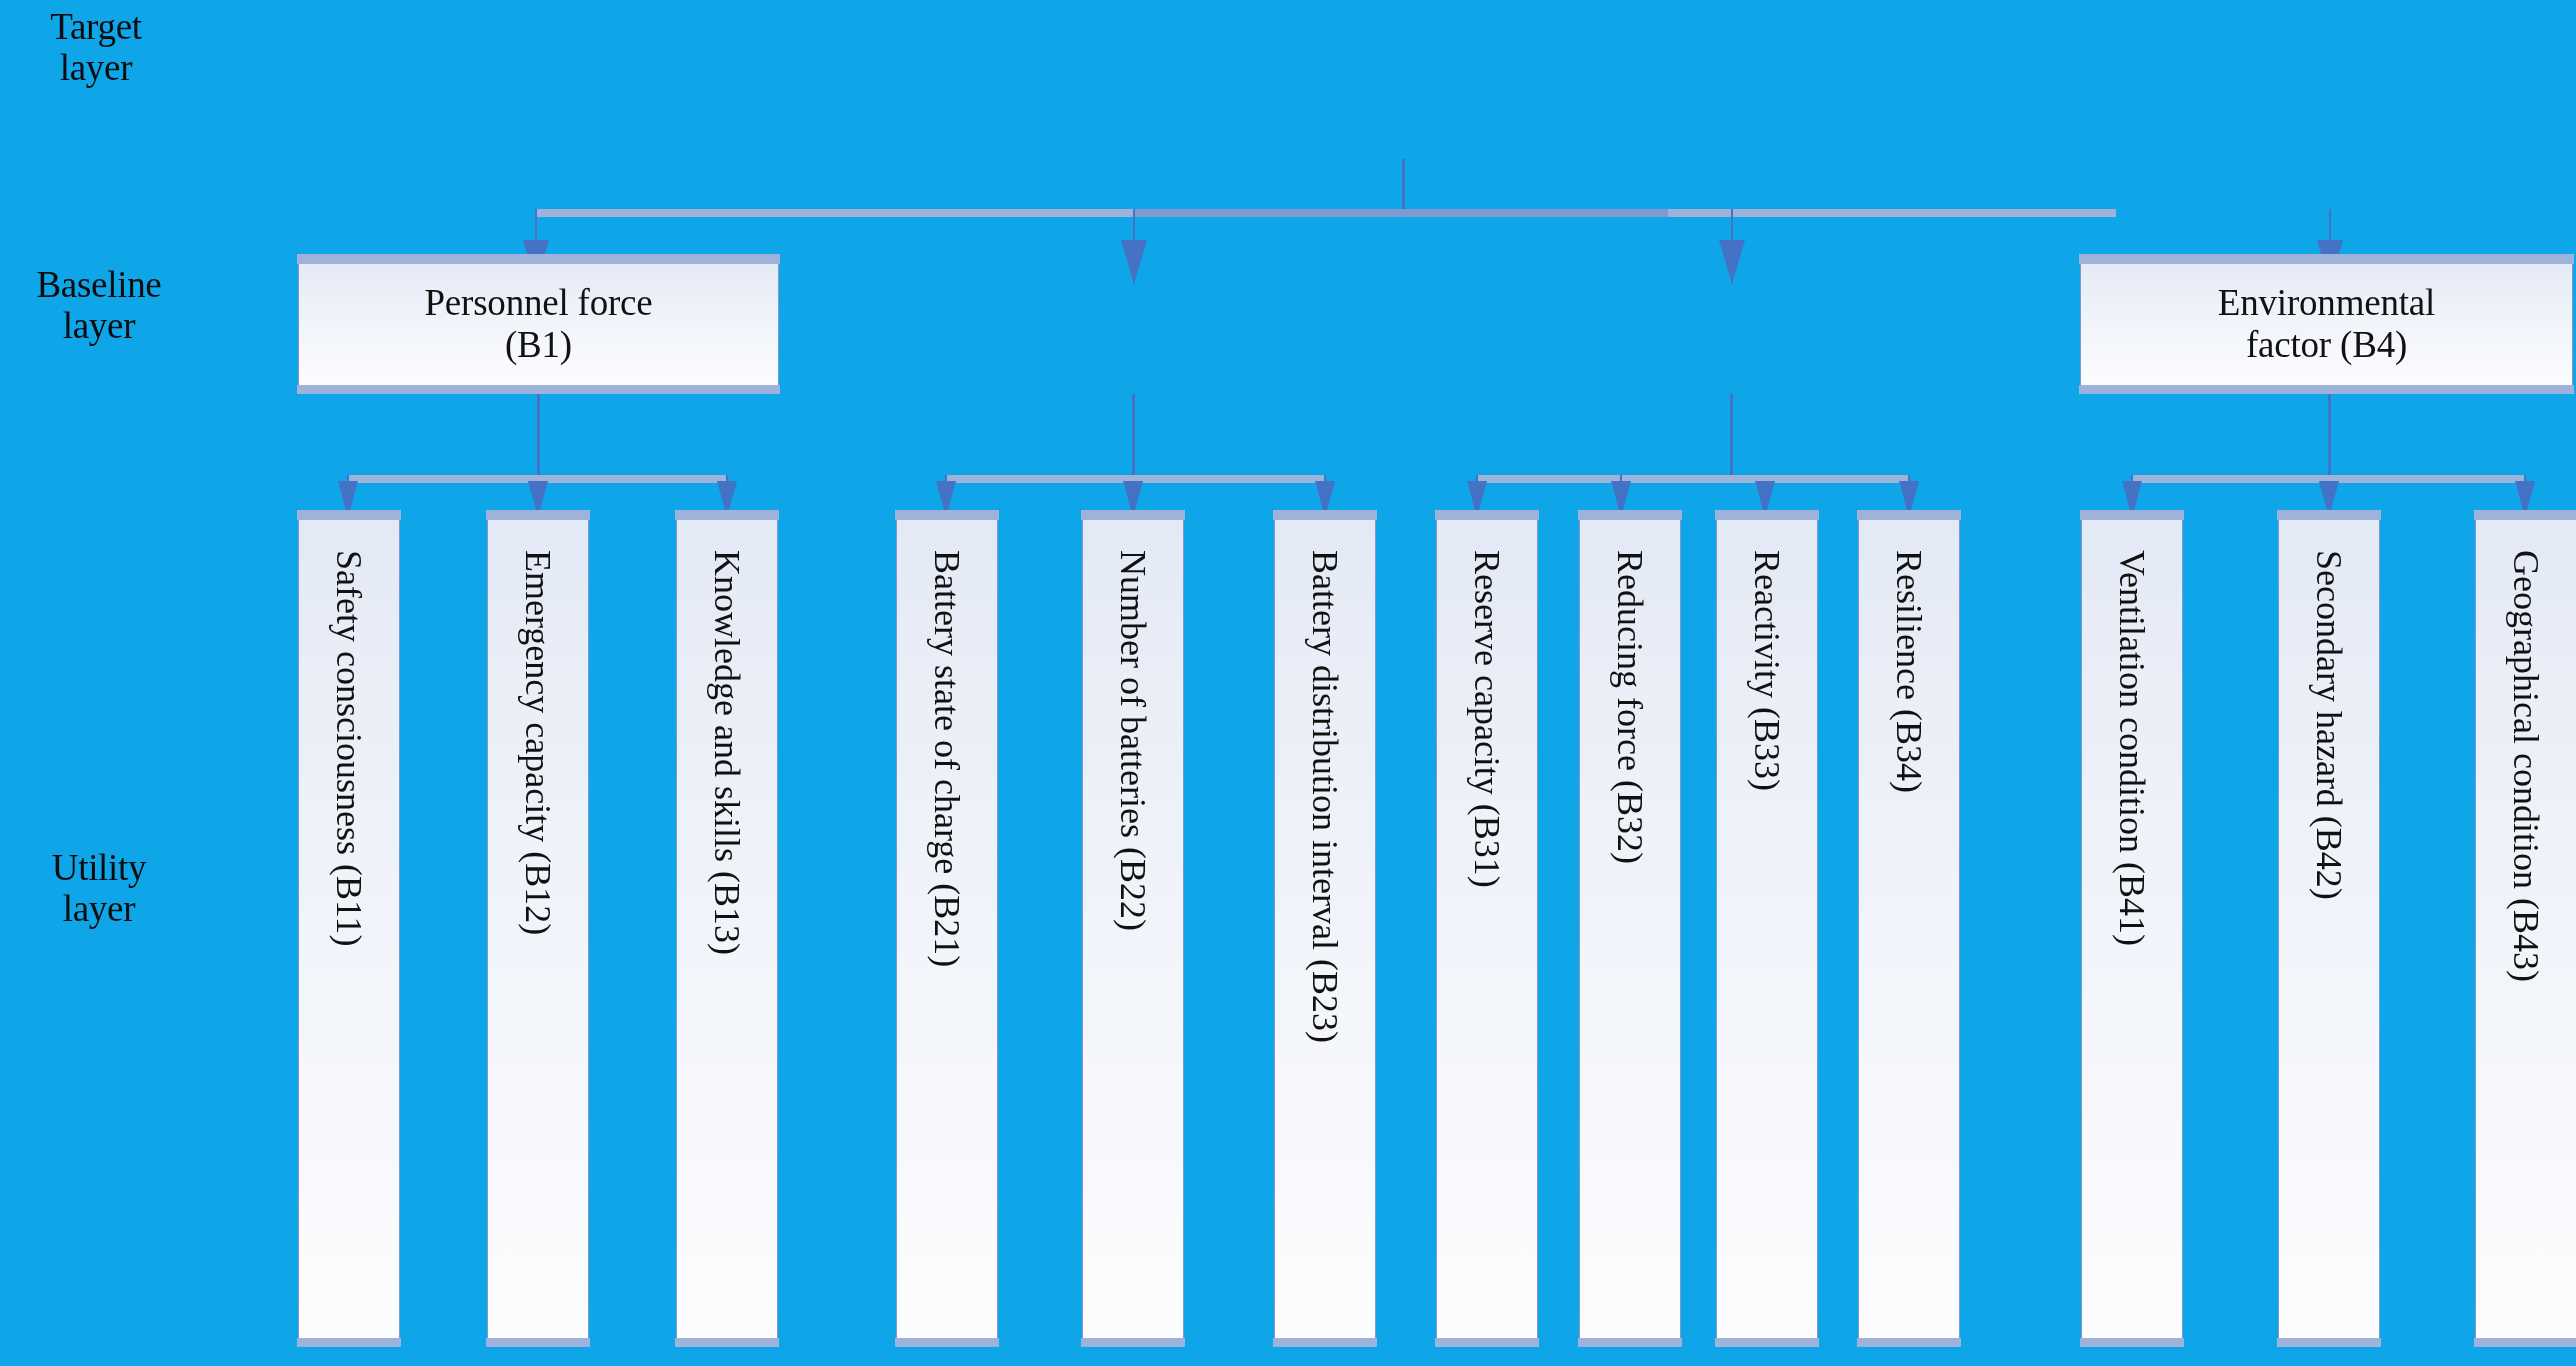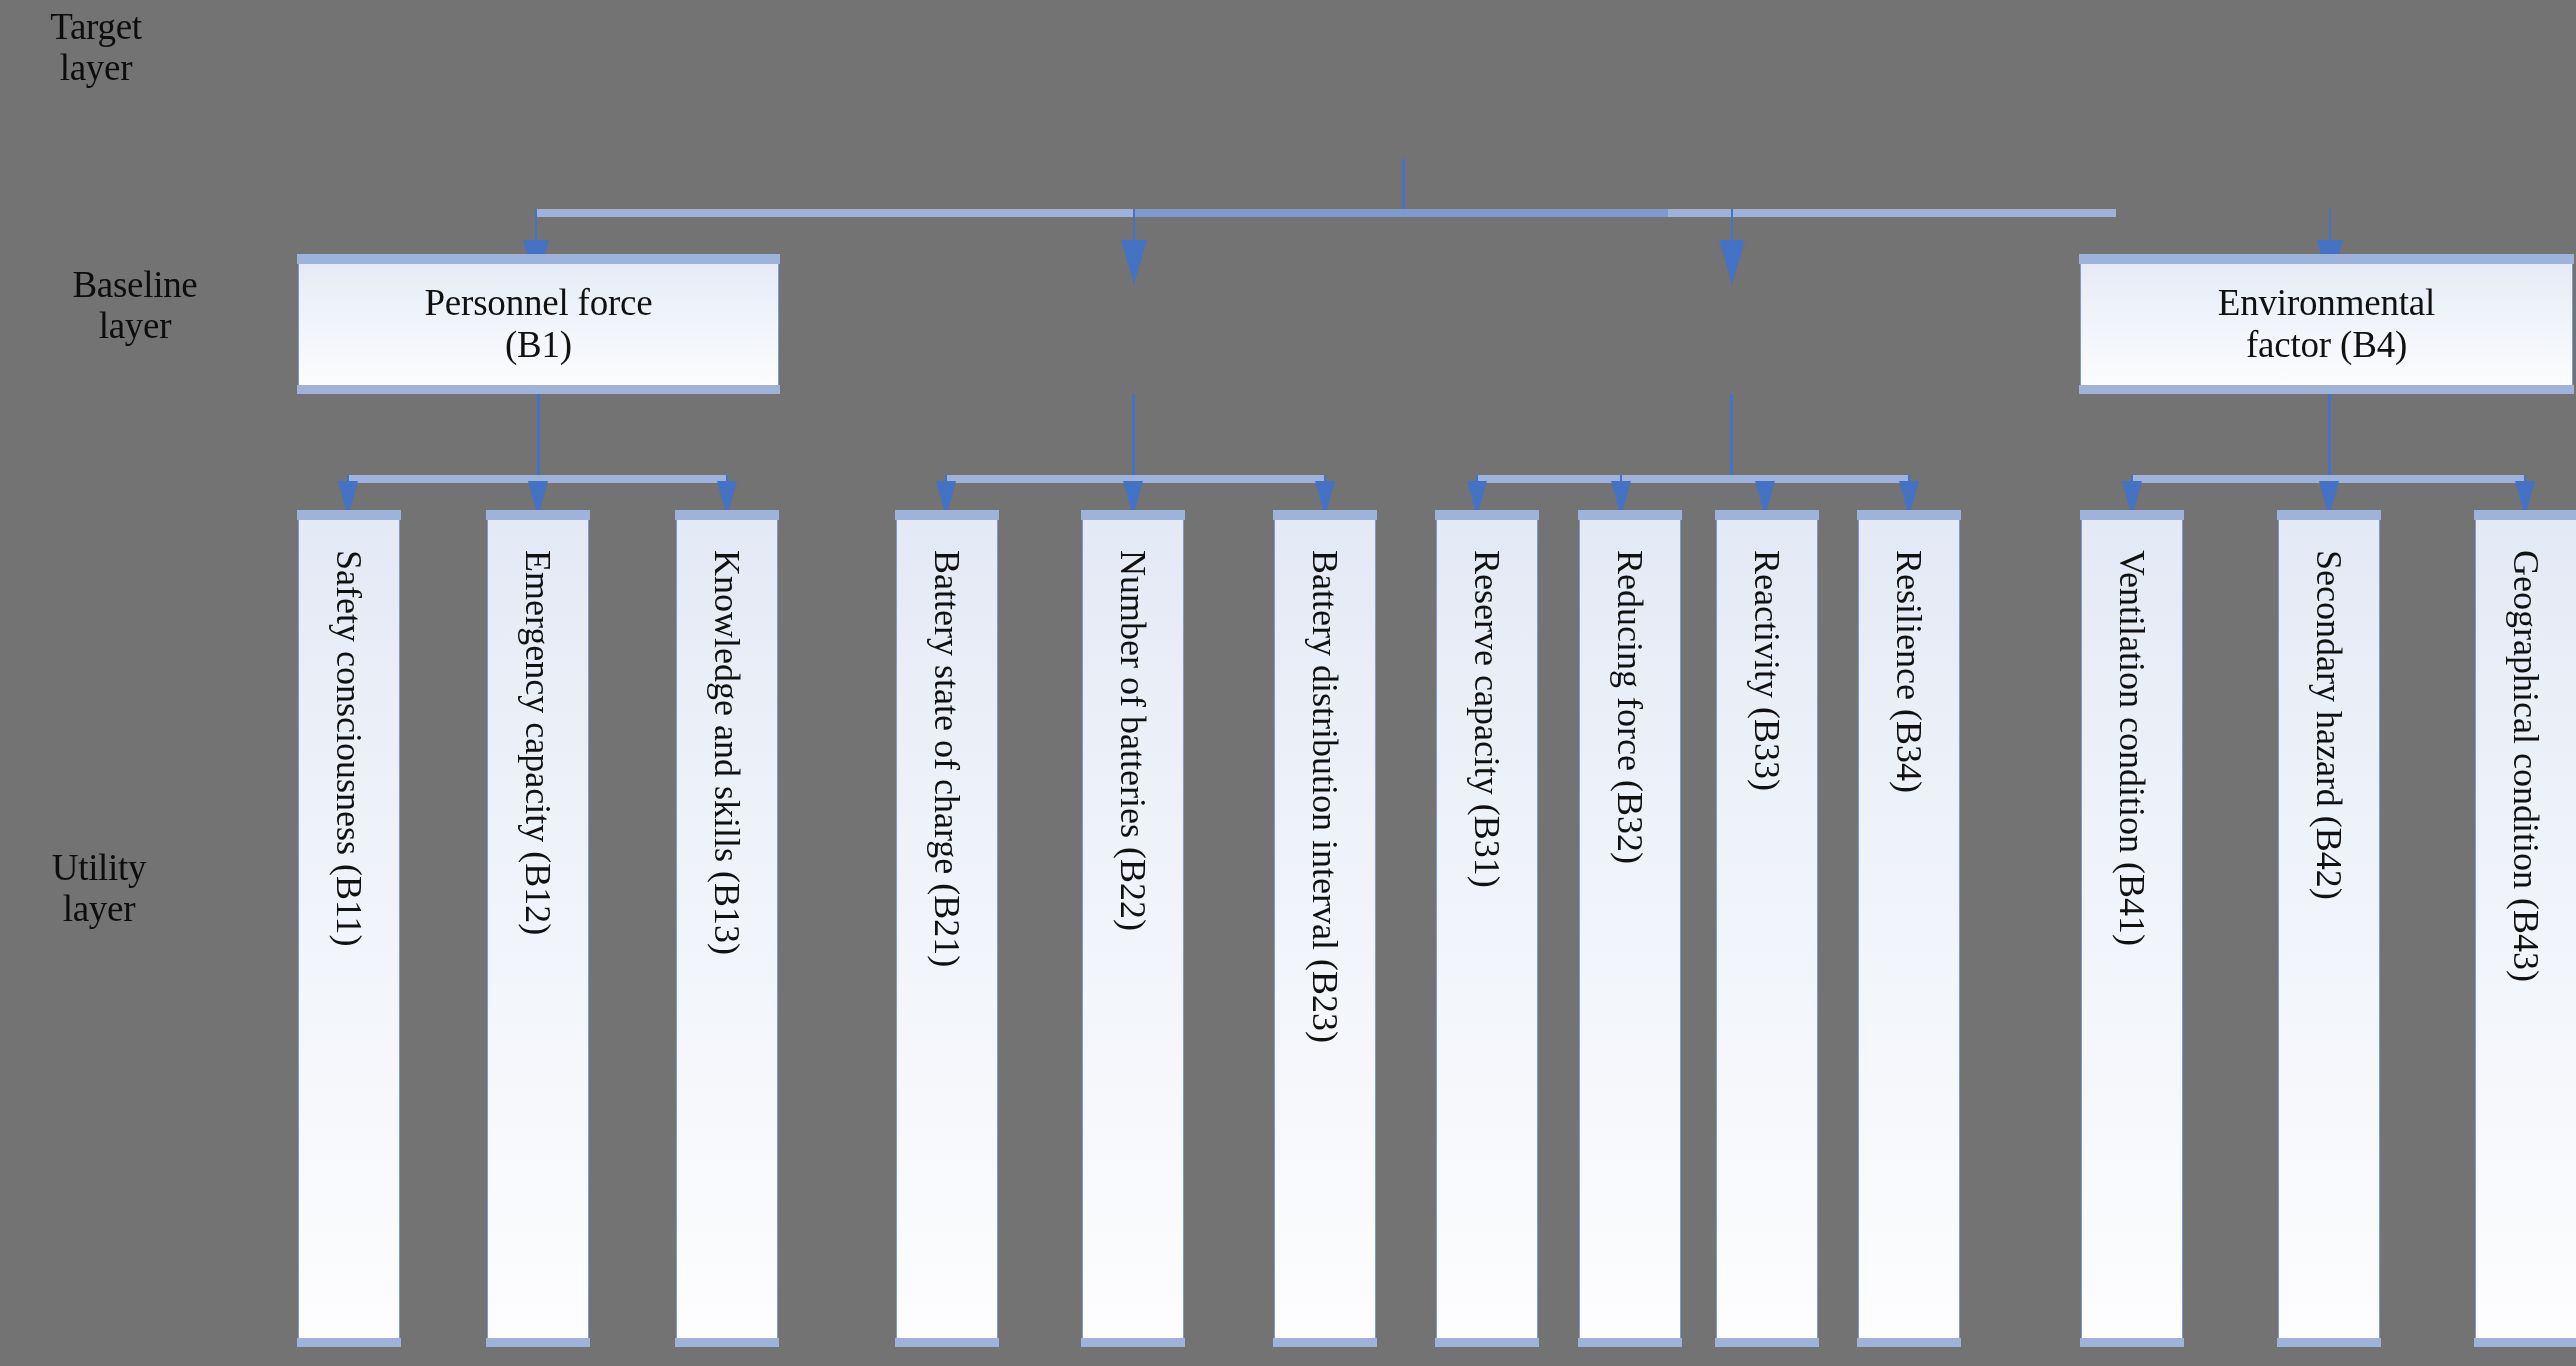--- a/index.html
+++ b/index.html
@@ -4,21 +4,21 @@
 <style>
   html,body{margin:0;padding:0;background:#ffffff;}
   body{
     font-family:"Liberation Serif","DejaVu Serif",serif;
     color:#000;
   }
   #canvas{
     position:relative;
     width:2576px;
     height:1367px;
-    background:#737373;
+    background:#0ea5e9;
     overflow:hidden;
   }
 
   
   .layer-label{
     position:absolute;
     text-align:center;
     font-size:37px;
     line-height:1.12;
     color:#0d0d0d;
@@ -96,21 +96,21 @@
   .tick{ position:absolute; background:#4472c4; width:2.4px; }
 </style>
 </head>
 <body>
 
 <div id="canvas">
 
   <div class="layer-label" style="left:6px;top:6px;width:180px;">Target
 layer</div>
 
-  <div class="layer-label" style="left:0px;top:264px;width:198px;padding-left:36px;">Baseline
+  <div class="layer-label" style="left:0px;top:264px;width:198px;">Baseline
 layer</div>
 
   <div class="layer-label" style="left:6px;top:847px;width:186px;">Utility
 layer</div>
 
 
   <div class="stem" style="left:1402px;top:159px;height:54px;"></div>
 
   <div class="hbus" style="left:535px;top:209px;width:1581px;"></div>
   <div class="hbus dark" style="left:1133px;top:209px;width:535px;"></div>

